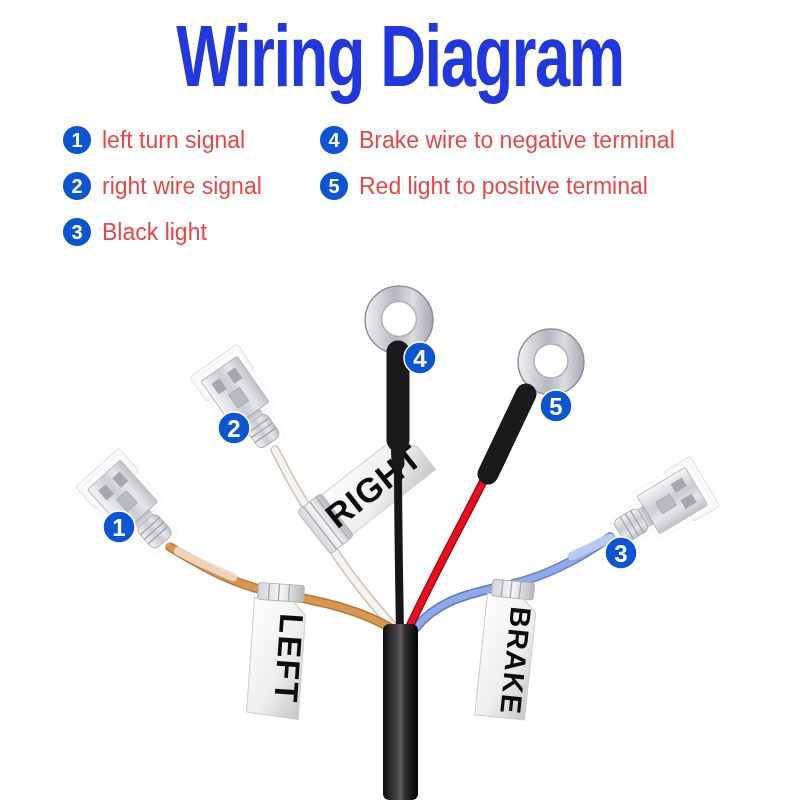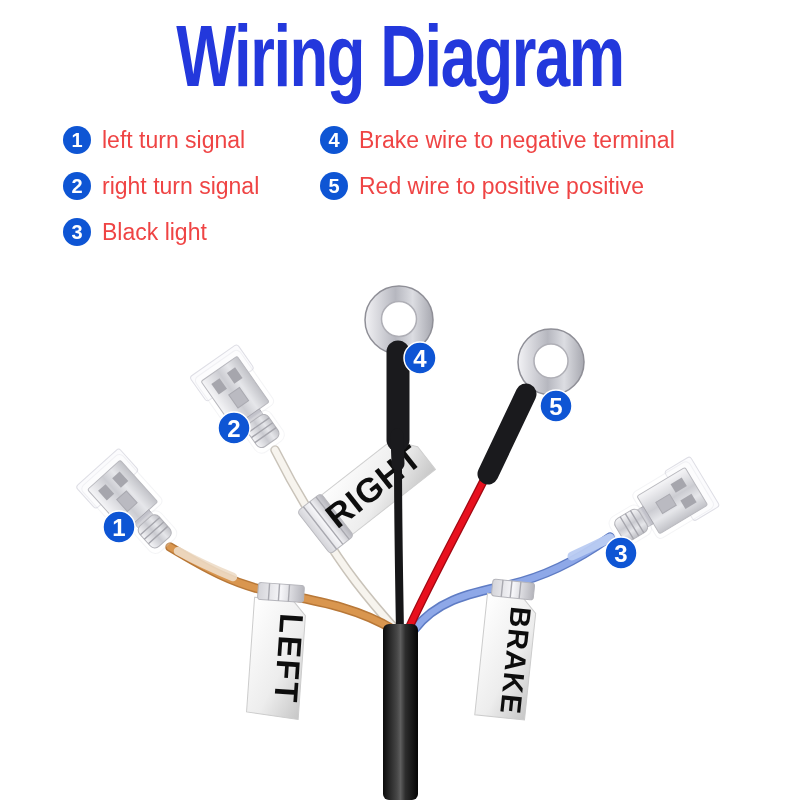--- a/index.html
+++ b/index.html
@@ -23,33 +23,33 @@
 
   <div class="title" style="color: rgb(35, 56, 220);">Wiring Diagram</div>
 
   <div>
     <div class="lrow" style="left:63px;top:125px">
       <span class="lbadge" style="background: rgb(14, 85, 212);">1</span>
       <span class="llabel">left turn signal</span>
     </div>
     <div class="lrow" style="left:63px;top:171px">
       <span class="lbadge" style="background: rgb(14, 85, 212);">2</span>
-      <span class="llabel">right turn signal</span>
+      <span class="llabel">right wire signal</span>
     </div>
     <div class="lrow" style="left:63px;top:217px">
       <span class="lbadge" style="background: rgb(14, 85, 212);">3</span>
       <span class="llabel">Black light</span>
     </div>
     <div class="lrow" style="left:320px;top:125px">
       <span class="lbadge" style="background: rgb(14, 85, 212);">4</span>
       <span class="llabel">Brake wire to negative terminal</span>
     </div>
     <div class="lrow" style="left:320px;top:171px">
       <span class="lbadge" style="background: rgb(14, 85, 212);">5</span>
-      <span class="llabel">Red wire to positive positive</span>
+      <span class="llabel">Red light to positive terminal</span>
     </div>
   </div>
 
   <svg width="800" height="800" viewBox="0 0 800 800">
     <defs>
       <linearGradient id="cableGrad" x1="0" y1="0" x2="1" y2="0">
         <stop offset="0" stop-color="#0b0b0b"></stop>
           <stop offset="0.4" stop-color="#474747"></stop>
         <stop offset="0.5" stop-color="#5e5e5e"></stop>
           <stop offset="0.64" stop-color="#2d2d2d"></stop>

